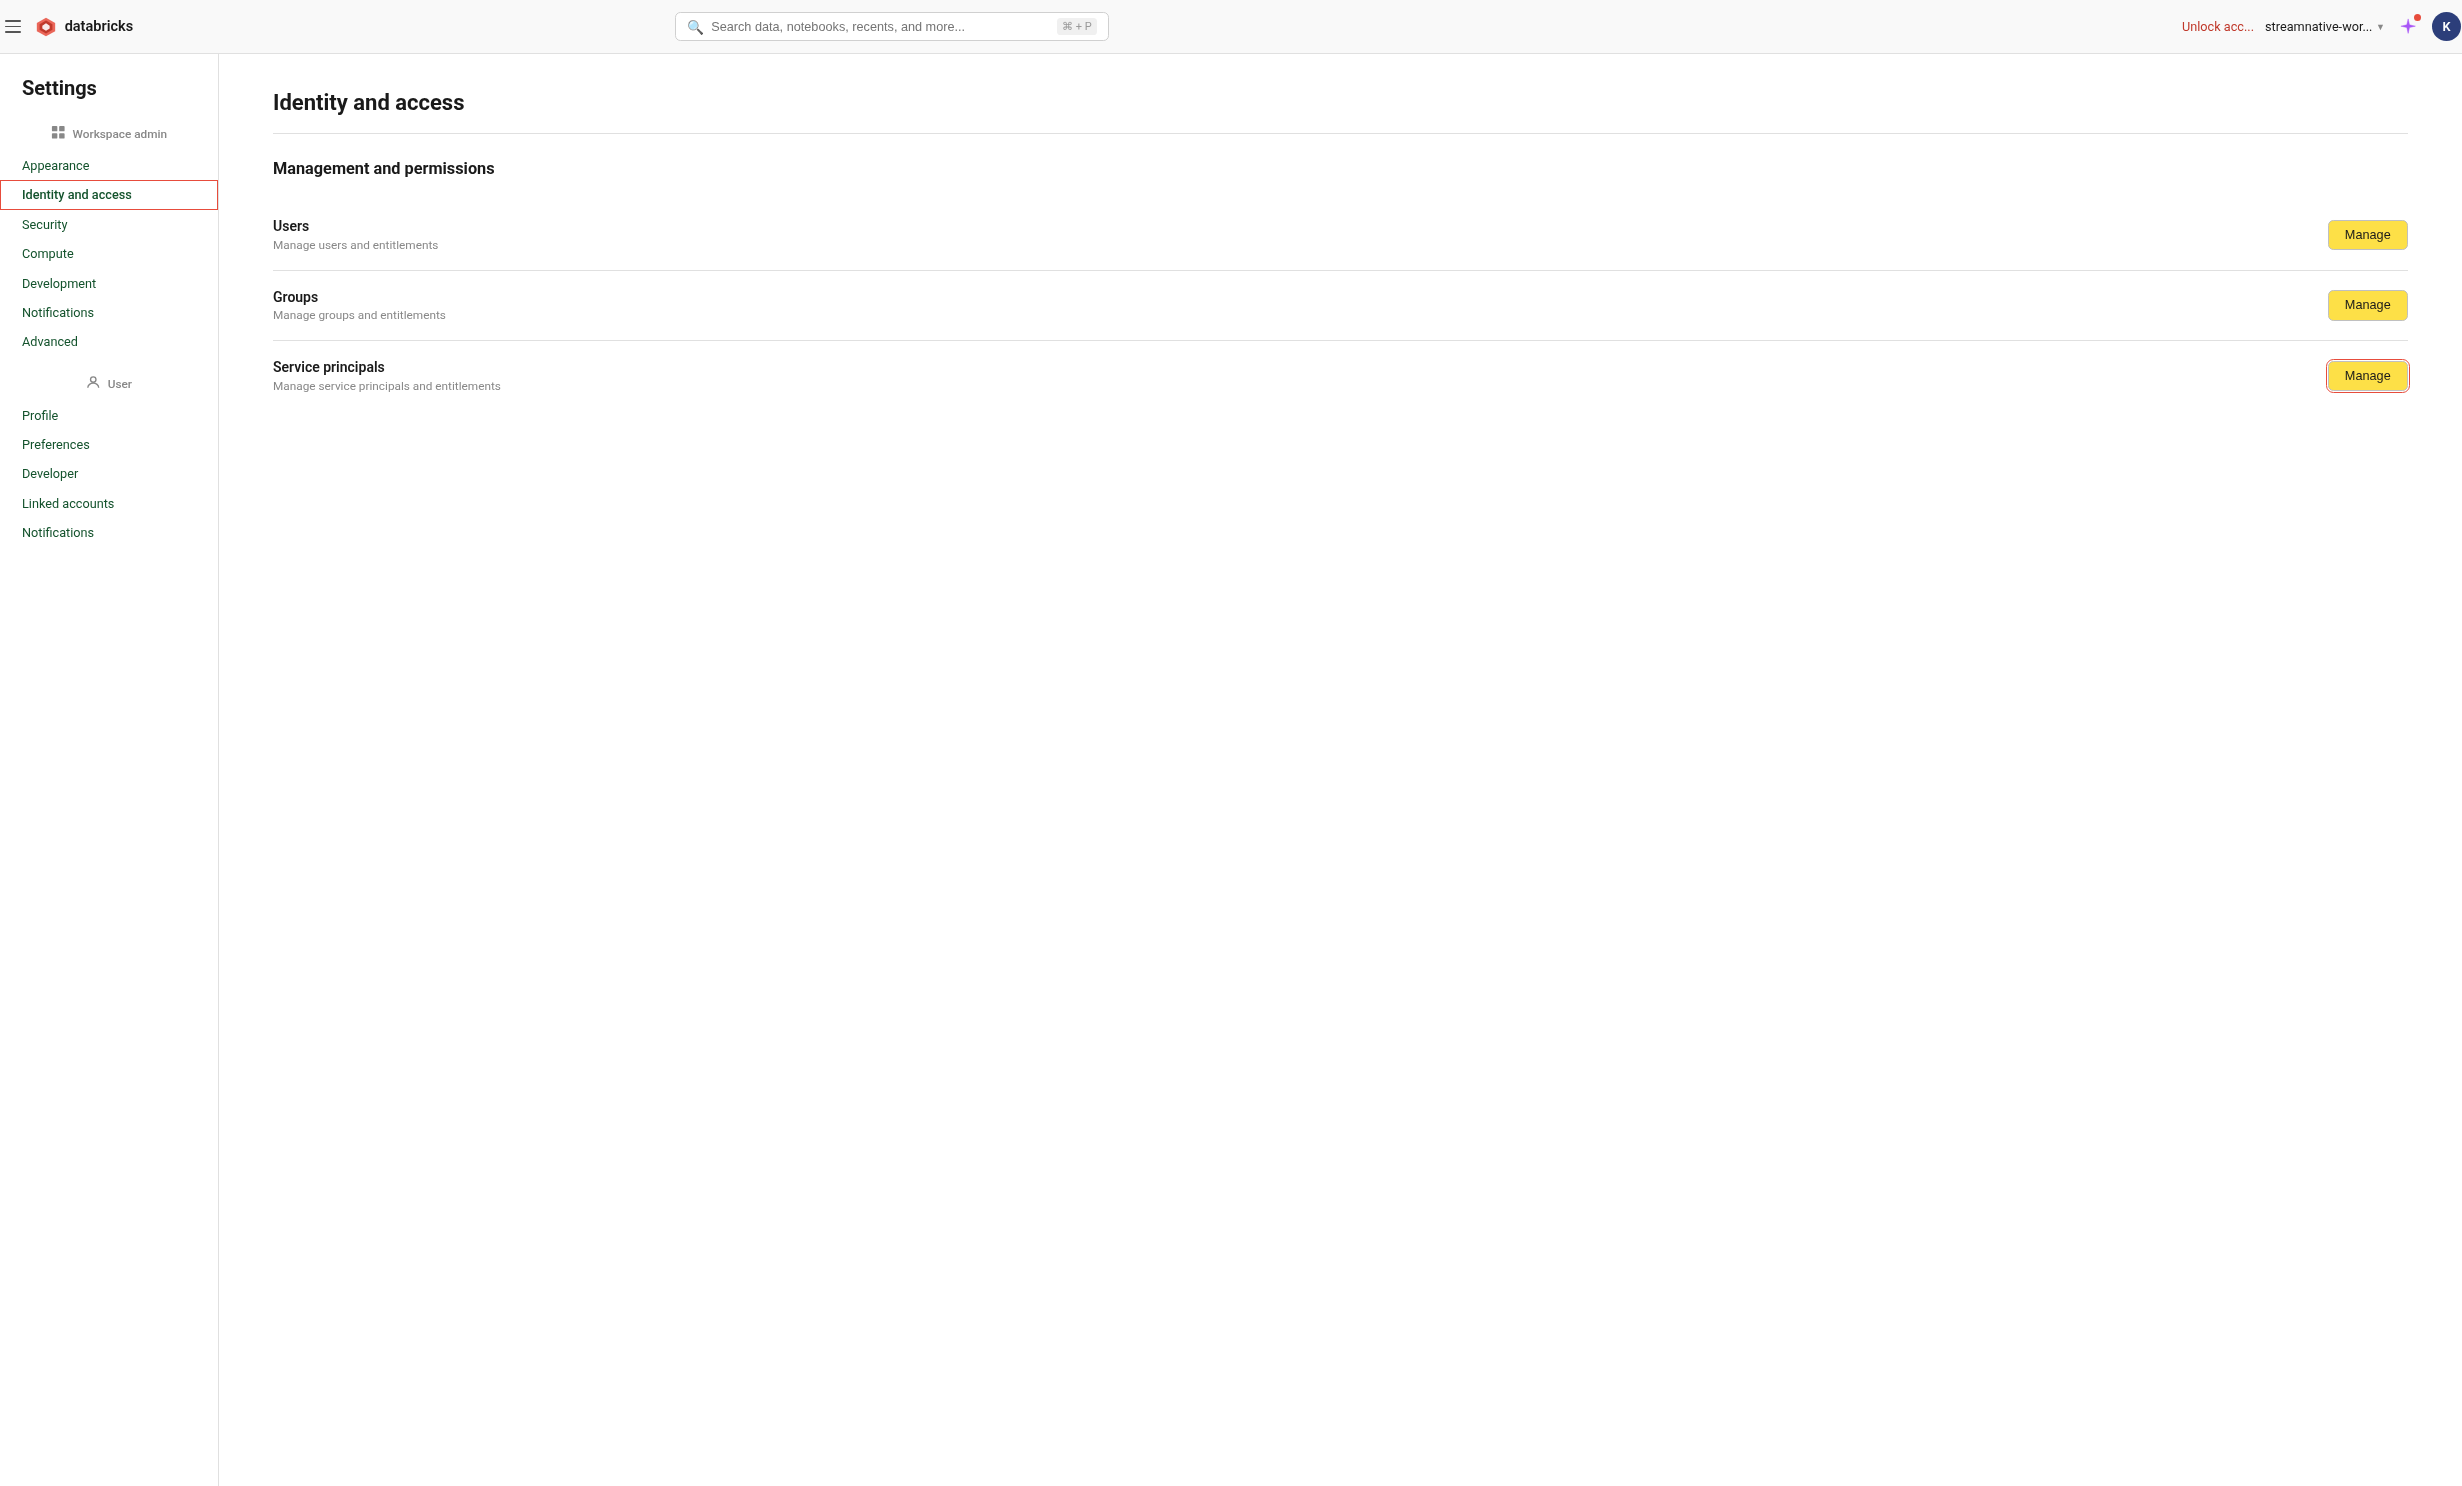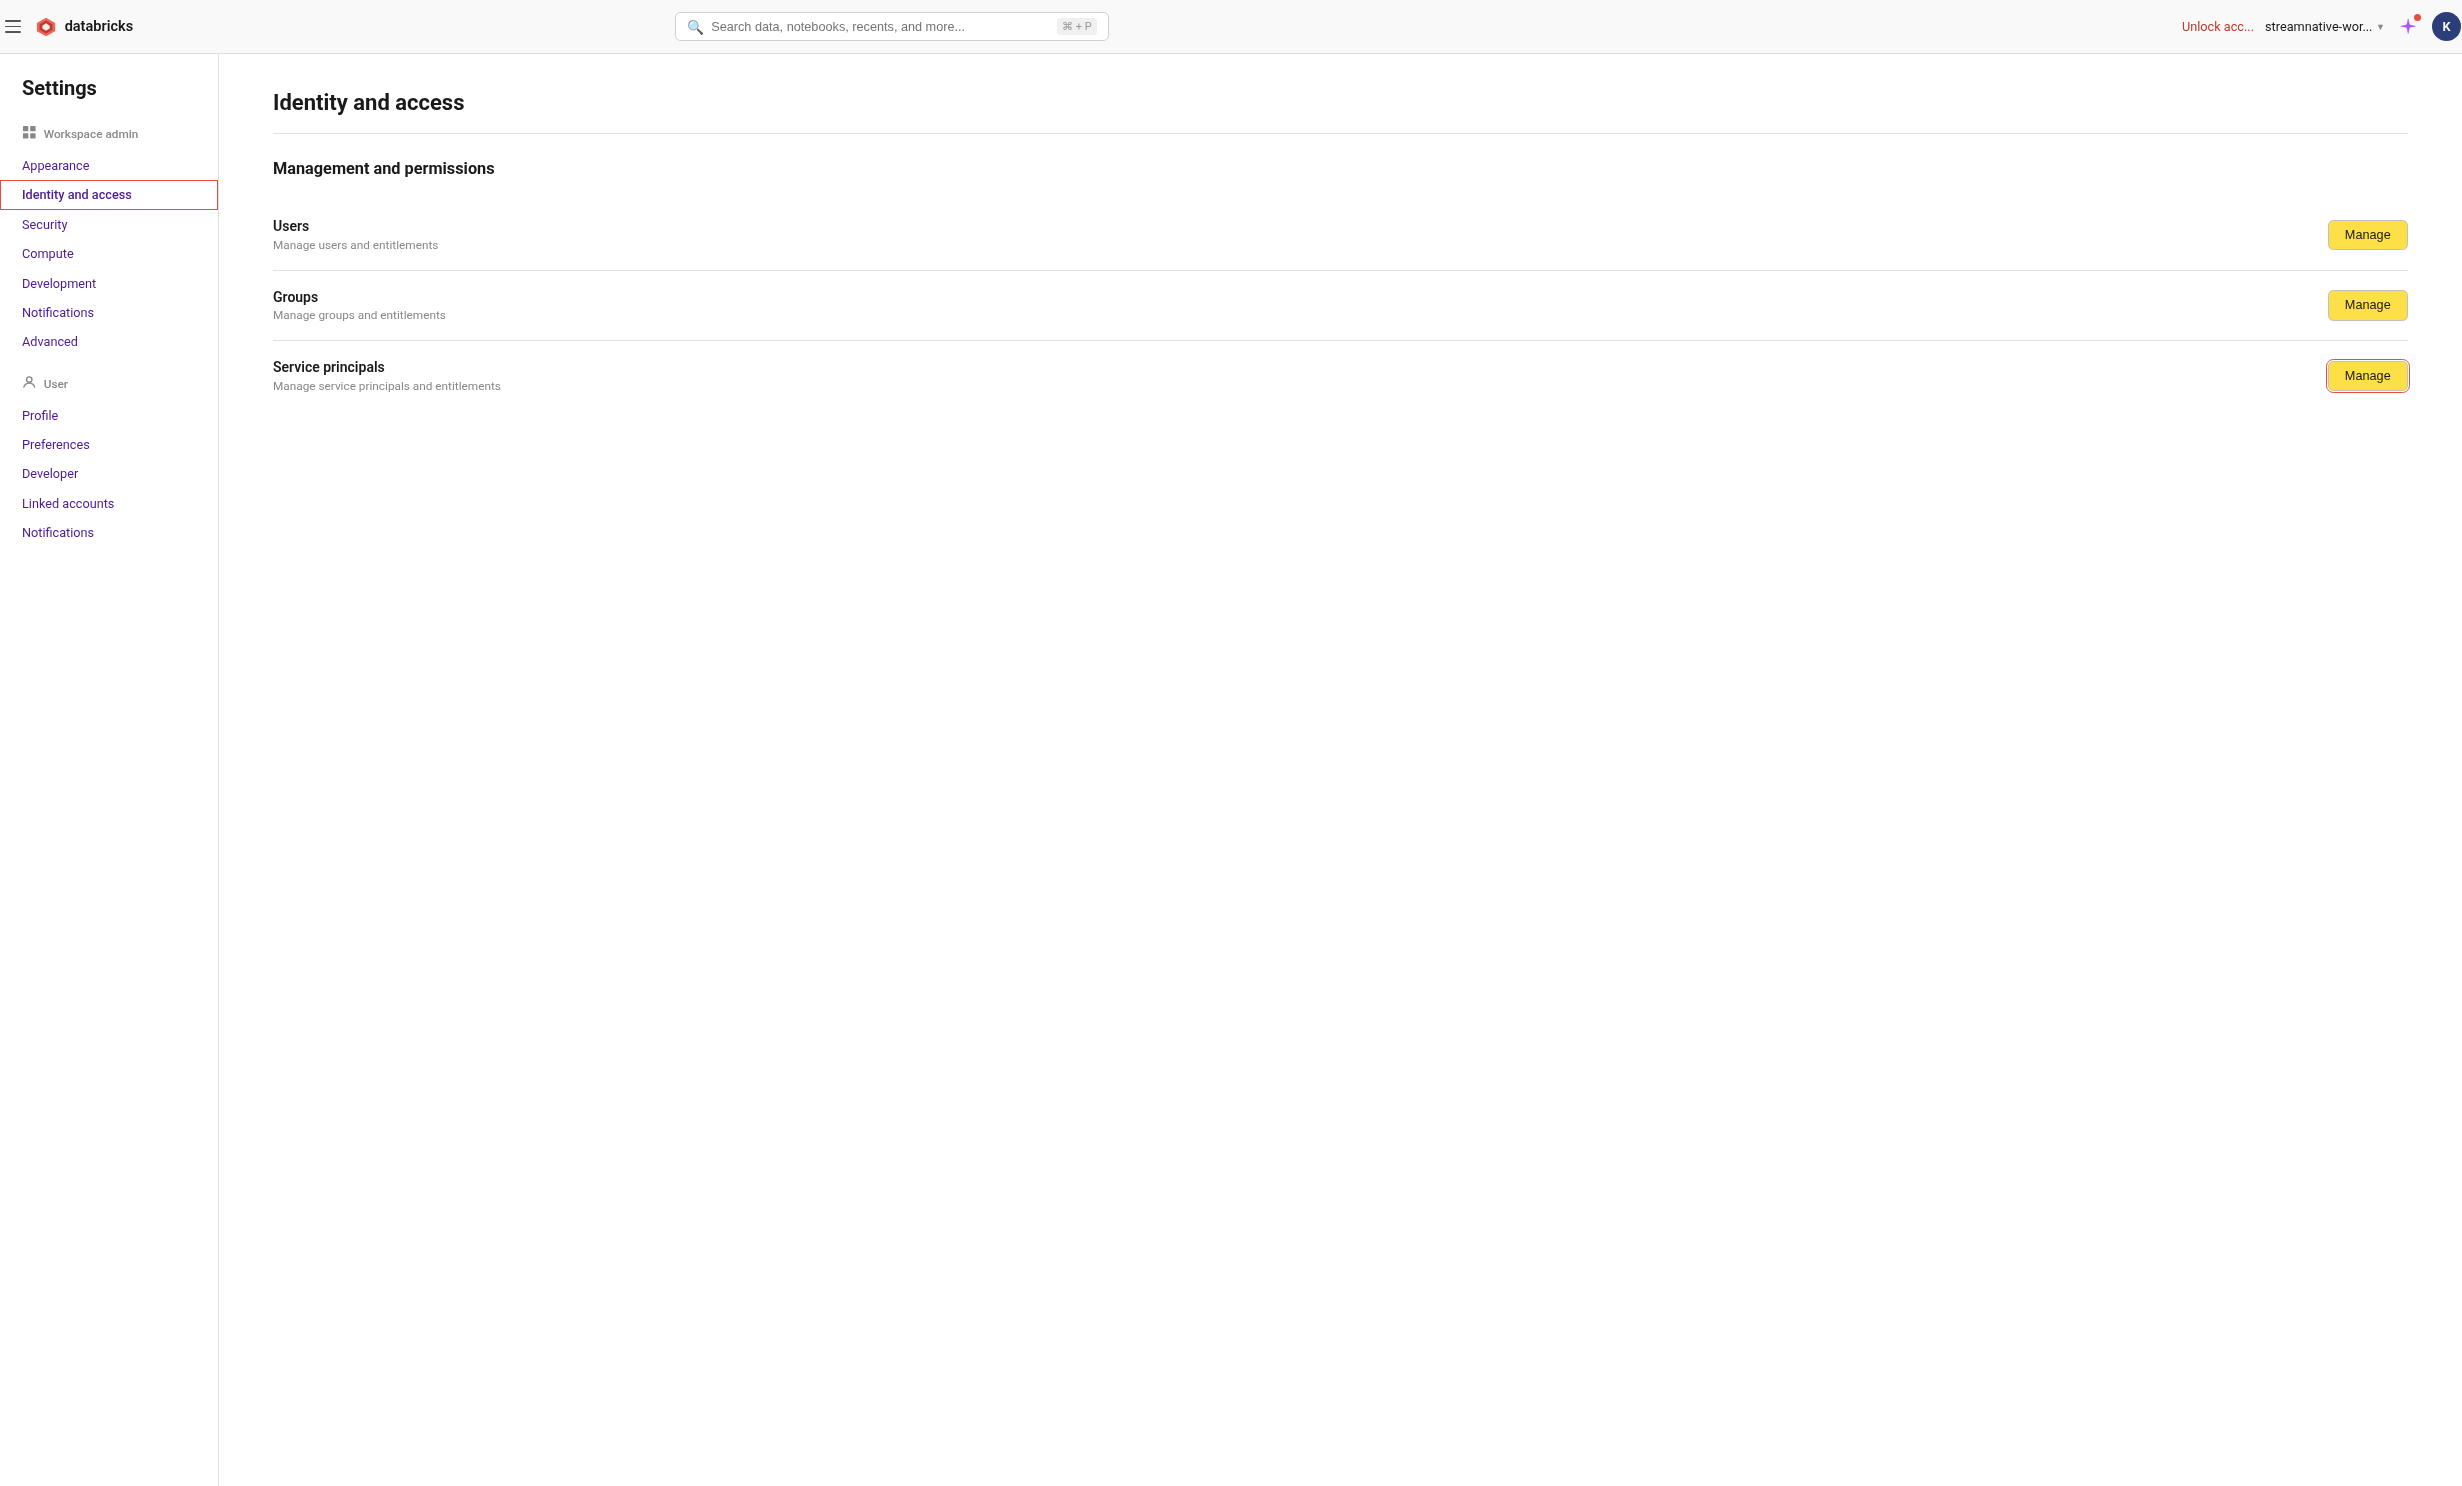--- a/index.html
+++ b/index.html
@@ -150,29 +150,30 @@
       padding: 0 22px 18px;
     }
     .sidebar-section-header {
       display: flex;
       align-items: center;
       gap: 7.2px;
       padding: 7.2px 22px;
       color: #888;
       font-size: 11.8px;
       font-weight: 500;
+      justify-content: center;
     }
     .sidebar-section-icon {
       font-size: 14.5px;
     }
     .sidebar-item {
       padding: 7.2px 22px;
       cursor: pointer;
       font-size: 12.7px;
-      color: #4c1d95;
+      color: #14532d;
       border-radius: 0;
       position: relative;
     }
     .sidebar-item.active {
       background: #fff;
       font-weight: 500;
       outline: 1.8px solid #e74c3c;
       outline-offset: -1.8px;
     }
 

